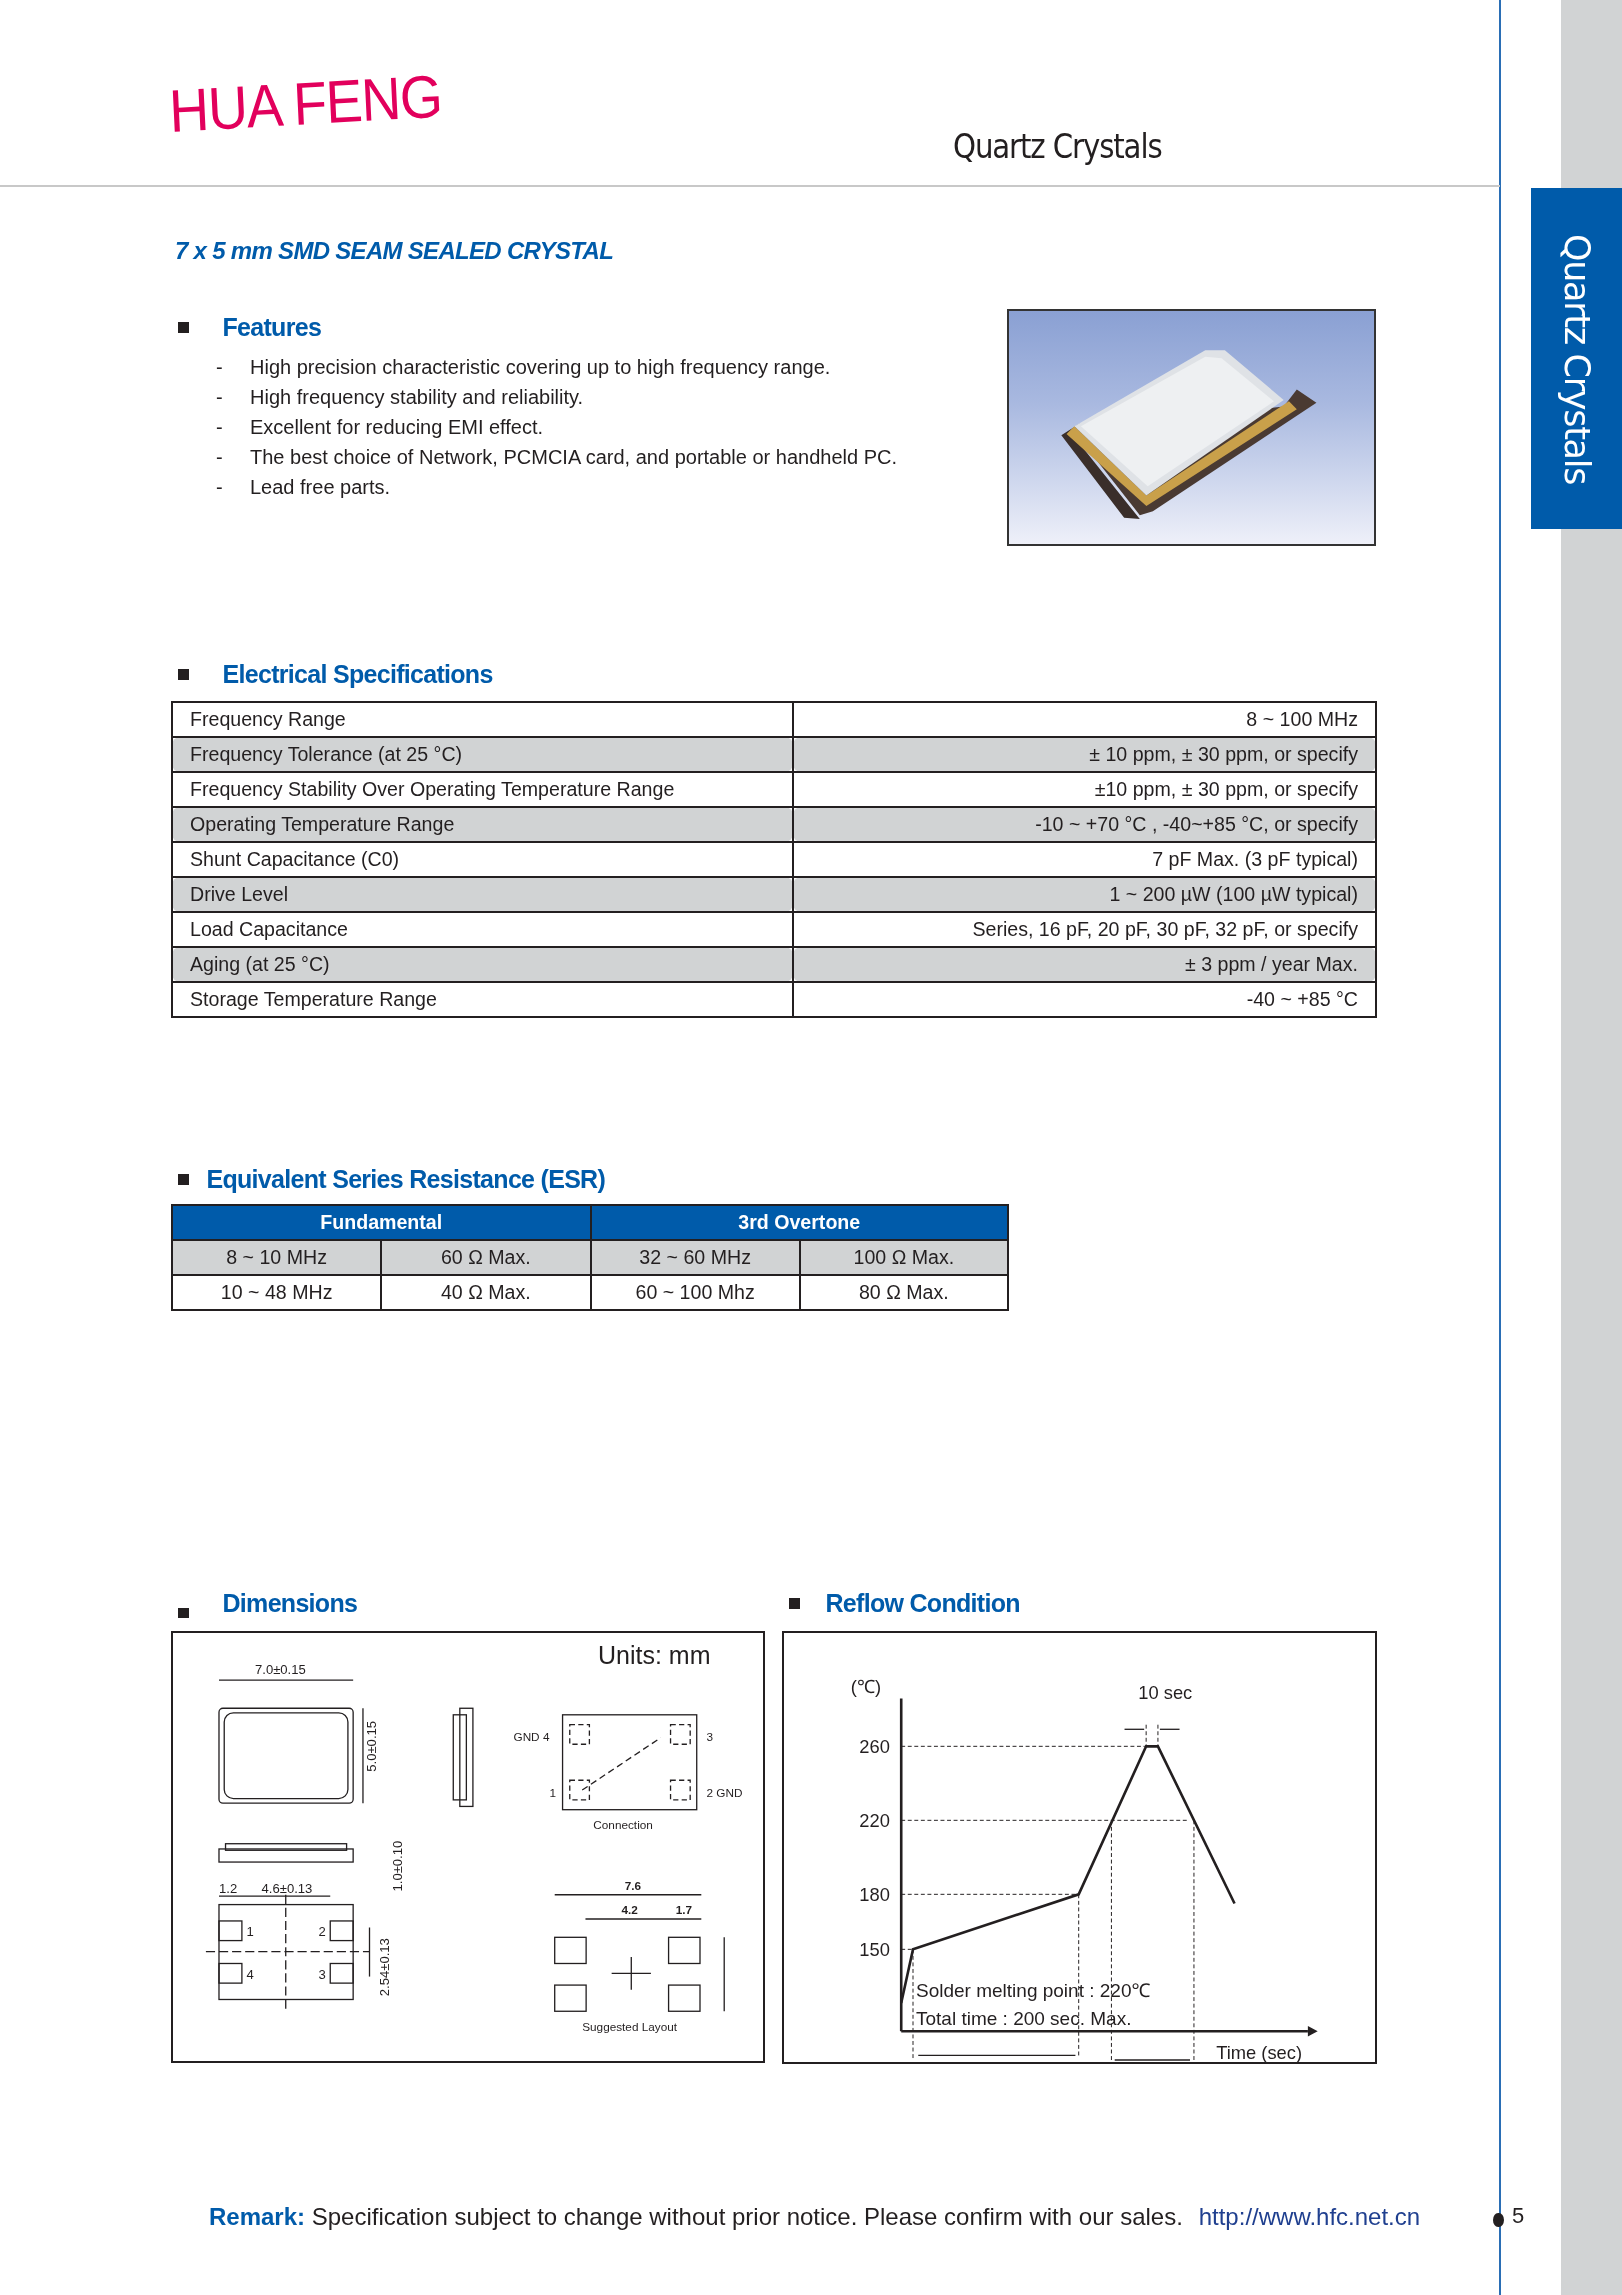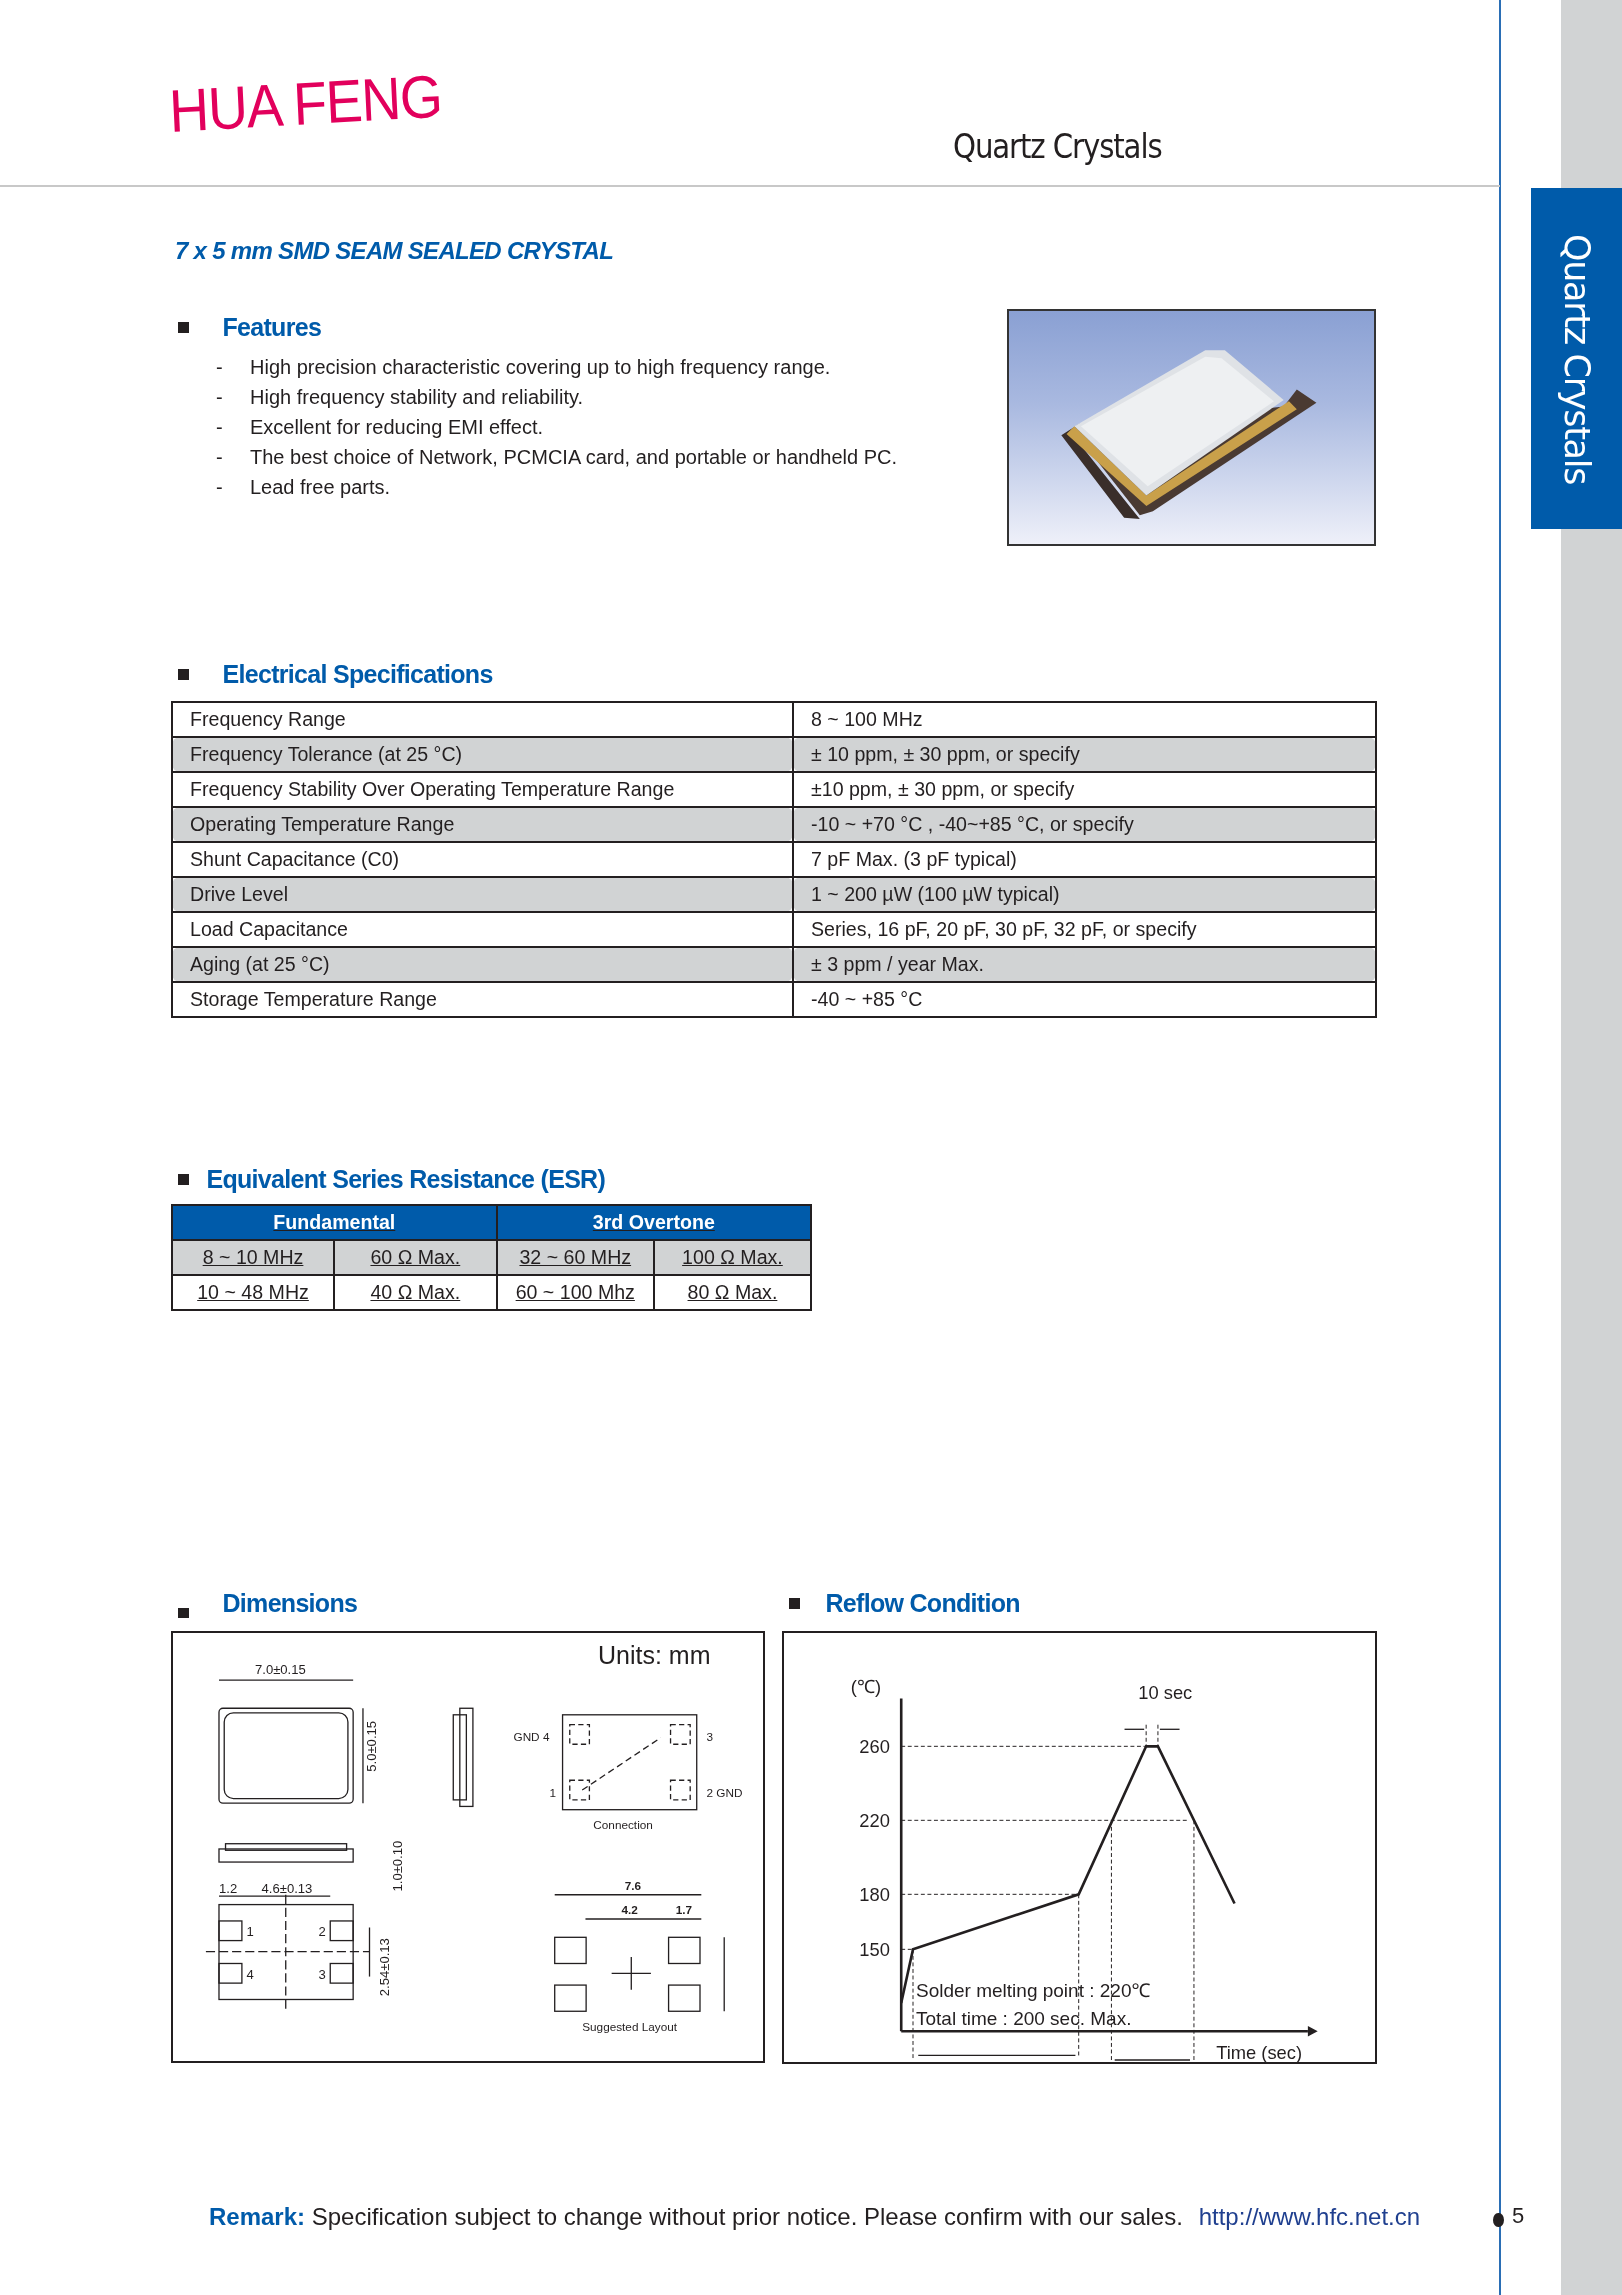--- a/index.html
+++ b/index.html
@@ -28,21 +28,21 @@
   .feat-list li { list-style:none; display:flex; }
   .feat-list .dash { width:34px; }
 
   .photo { left:1007px; top:309px; width:369px; height:237px; border:2px solid #333; background:linear-gradient(180deg,#8aa0d3 0%,#a9b9e0 40%,#eef0f9 100%); overflow:hidden; }
 
   
   .spec-table { border-collapse:collapse; font-size:19.6px; }
   .spec-table td, .spec-table th { border:2px solid #231f20; height:35px; padding:0 17px; }
   .spec-table th { background:#005baa; color:#fff; font-weight:bold; text-align:left; }
   .spec-table tr.alt td { background:#d1d3d4;border-radius:8px; }
-  .spec-table td.val { text-align:left;margin-left:12px; }
+  .spec-table td.val { text-align:right;margin-left:12px; }
 
   .esr-table { border-collapse:collapse; font-size:19.6px; }
   .esr-table td, .esr-table th { border:2px solid #231f20; height:35px; text-align:center; }
   .esr-table th { background:#005baa; color:#fff; font-weight:bold; }
   .esr-table tr.alt td { background:#d1d3d4; }
 
   .box { border:2px solid #231f20; background:#fff; }
 
   .footer { left:209px; top:2203px; font-size:24px; white-space:nowrap;text-align:right; }
   .footer .remark { color:#005baa; font-weight:bold; }
@@ -150,21 +150,21 @@
         <td>Storage Temperature Range</td>
         <td class="val">-40 ~ +85 °C</td>
       </tr>
 </tbody>
   </table>
 
 <div class="abs" style="left:178px; top:1165px; display:flex; align-items:center;">
   <span class="bullet-sq"></span>
   <span class="sec-head" style="margin-left:18px;">Equivalent Series Resistance (ESR)</span>
 </div>
-<table class="abs esr-table" style="left:171px; top:1204px; width:641px;text-decoration:underline;">
+<table class="abs esr-table" style="left:171px; top:1204px; width:838px;">
   <colgroup>
       <col style="width:199px">
       <col style="width:199px">
       <col style="width:199px">
       <col style="width:198px">
     </colgroup>
   <tbody>
       <tr>
     <th colspan="2" style="height:33px;">Fundamental</th>
     <th colspan="2">3rd Overtone</th>

